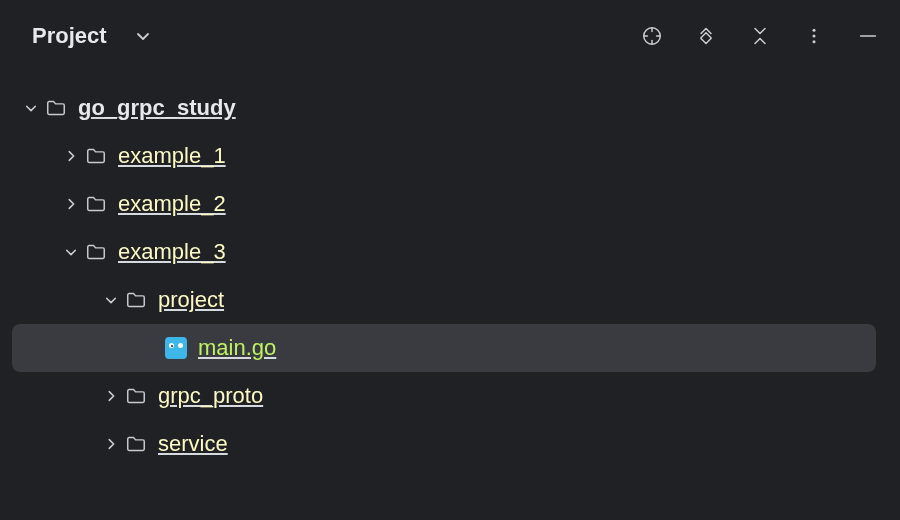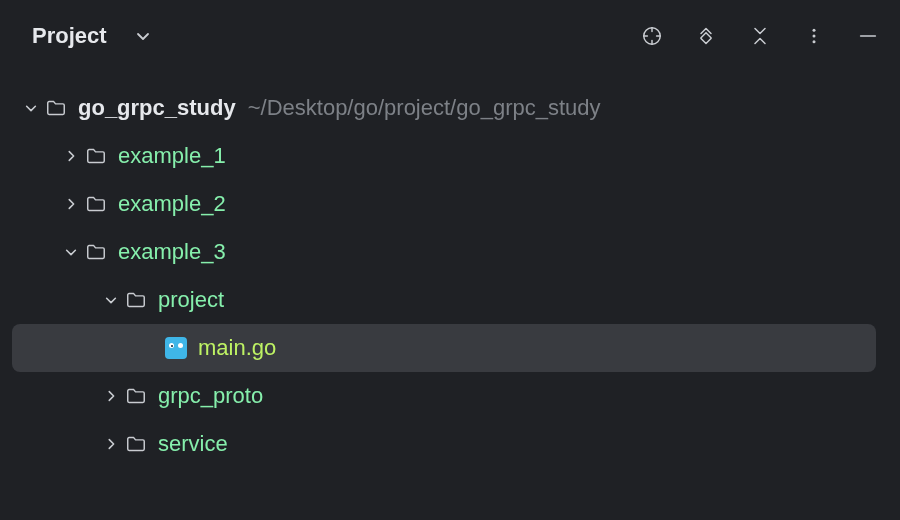--- a/index.html
+++ b/index.html
@@ -34,20 +34,21 @@
     display: flex; align-items: center; gap: 30px;
   }
   .icon-btn {
     width: 24px; height: 24px;
     display: flex; align-items: center; justify-content: center;
     color: #c9ccd1;
     cursor: pointer;
   }
   .tree {
     padding: 22px 24px 0 12px;
+    text-decoration: underline;
   }
   .row {
     display: flex; align-items: center;
     height: 48px;
     border-radius: 8px;
     padding-left: var(--pad, 0px);
   }
   .row.selected {
     background: #393b40;
   }
@@ -58,21 +59,21 @@
     flex-shrink: 0;
   }
   .arrow.none { visibility: hidden; }
   .node-icon {
     width: 24px; height: 24px;
     display: flex; align-items: center; justify-content: center;
     margin-right: 10px;
     flex-shrink: 0;
   }
   .label {
-    color: #86efac;
+    color: #fef9c3;
     white-space: nowrap;
   }
   .label.bold { font-weight: 700; color: #e6e8ec; }
   .label.link { color: #bef264; }
   .hint {
     color: #7d8187;
     margin-left: 12px;
     white-space: nowrap;
   }
   .go-file-icon {
@@ -183,21 +184,20 @@
         <svg width="14" height="14" viewBox="0 0 16 16" fill="none" stroke="currentColor" stroke-width="1.8" stroke-linecap="round" stroke-linejoin="round">
             <polyline points="3 6 8 11 13 6"></polyline>
           </svg>
       </span>
       <span class="node-icon">
         <svg width="22" height="22" viewBox="0 0 24 24" fill="none" stroke="#c9ccd1" stroke-width="1.6" stroke-linejoin="round">
             <path d="M3 6.5A1.5 1.5 0 0 1 4.5 5h5l2 2.5H19.5A1.5 1.5 0 0 1 21 9v8.5A1.5 1.5 0 0 1 19.5 19H4.5A1.5 1.5 0 0 1 3 17.5z"></path>
           </svg>
       </span>
       <span class="label bold">go_grpc_study</span>
-      <span class="hint">~/Desktop/go/project/go_grpc_study</span>
     </div>
 
     <div class="row" style="--pad:46px">
       <span class="arrow">
         <svg width="14" height="14" viewBox="0 0 16 16" fill="none" stroke="currentColor" stroke-width="1.8" stroke-linecap="round" stroke-linejoin="round">
             <polyline points="6 3 11 8 6 13"></polyline>
           </svg>
       </span>
       <span class="node-icon">
         <svg width="22" height="22" viewBox="0 0 24 24" fill="none" stroke="#c9ccd1" stroke-width="1.6" stroke-linejoin="round">

